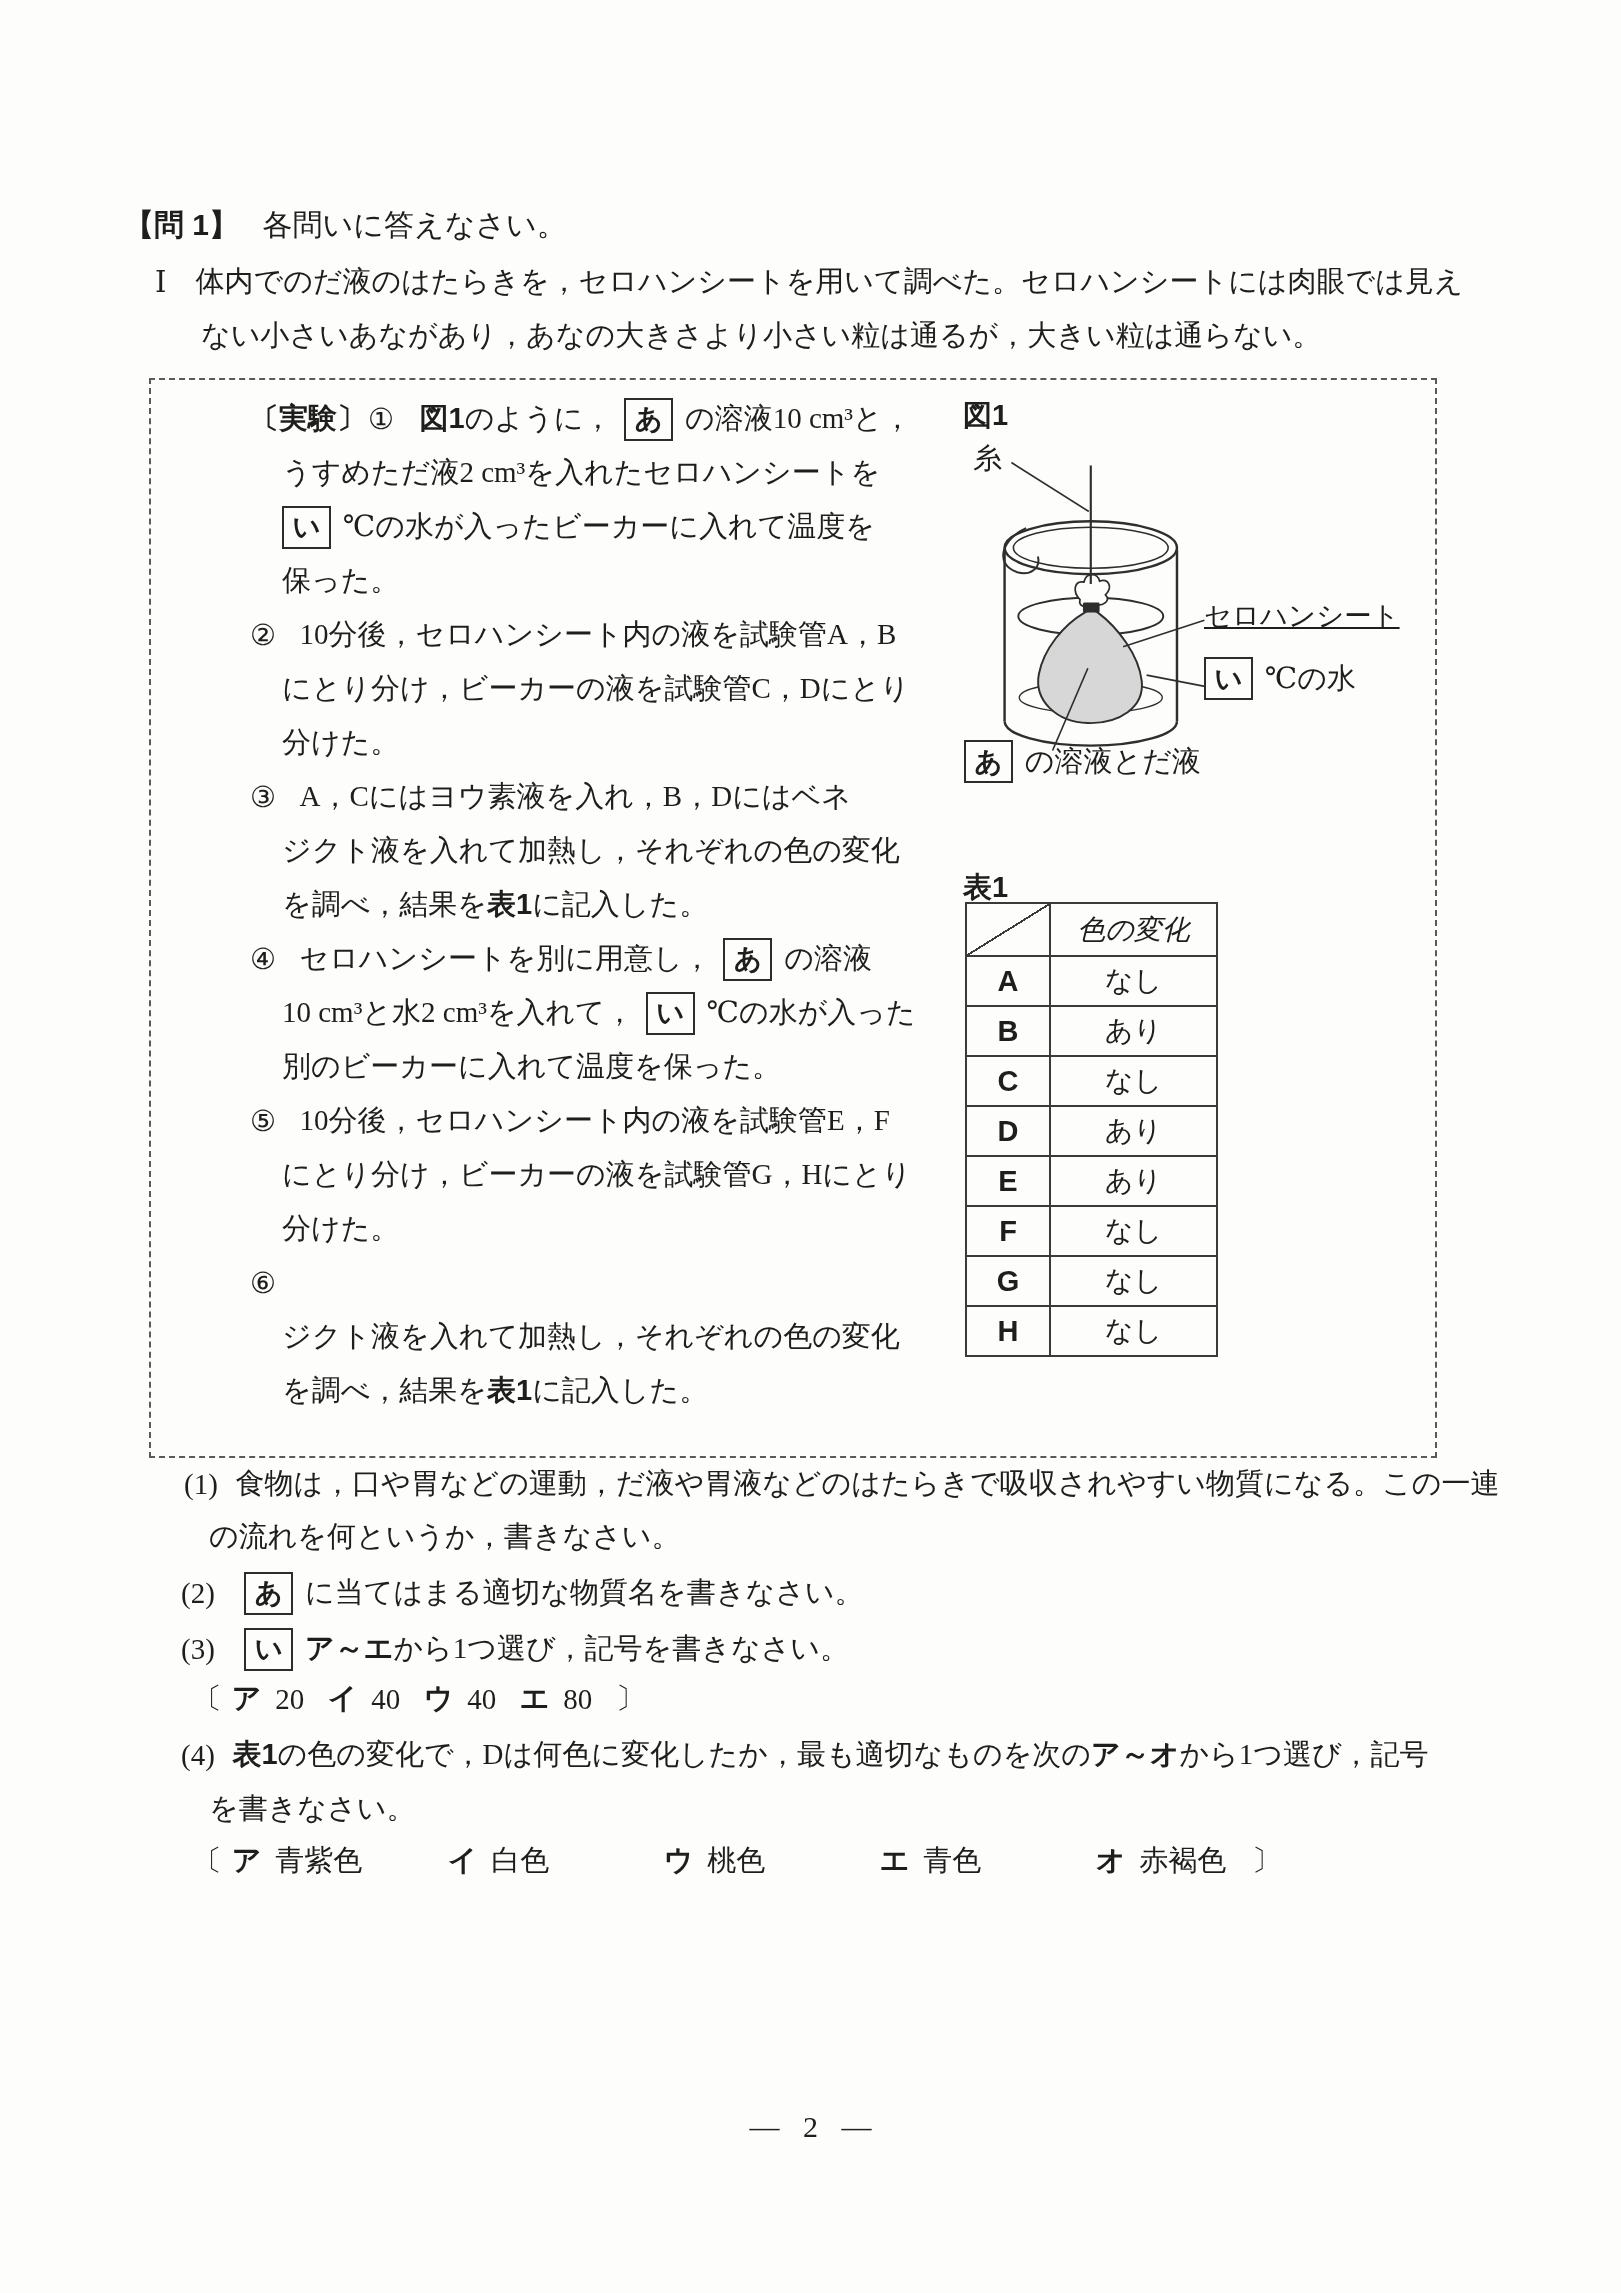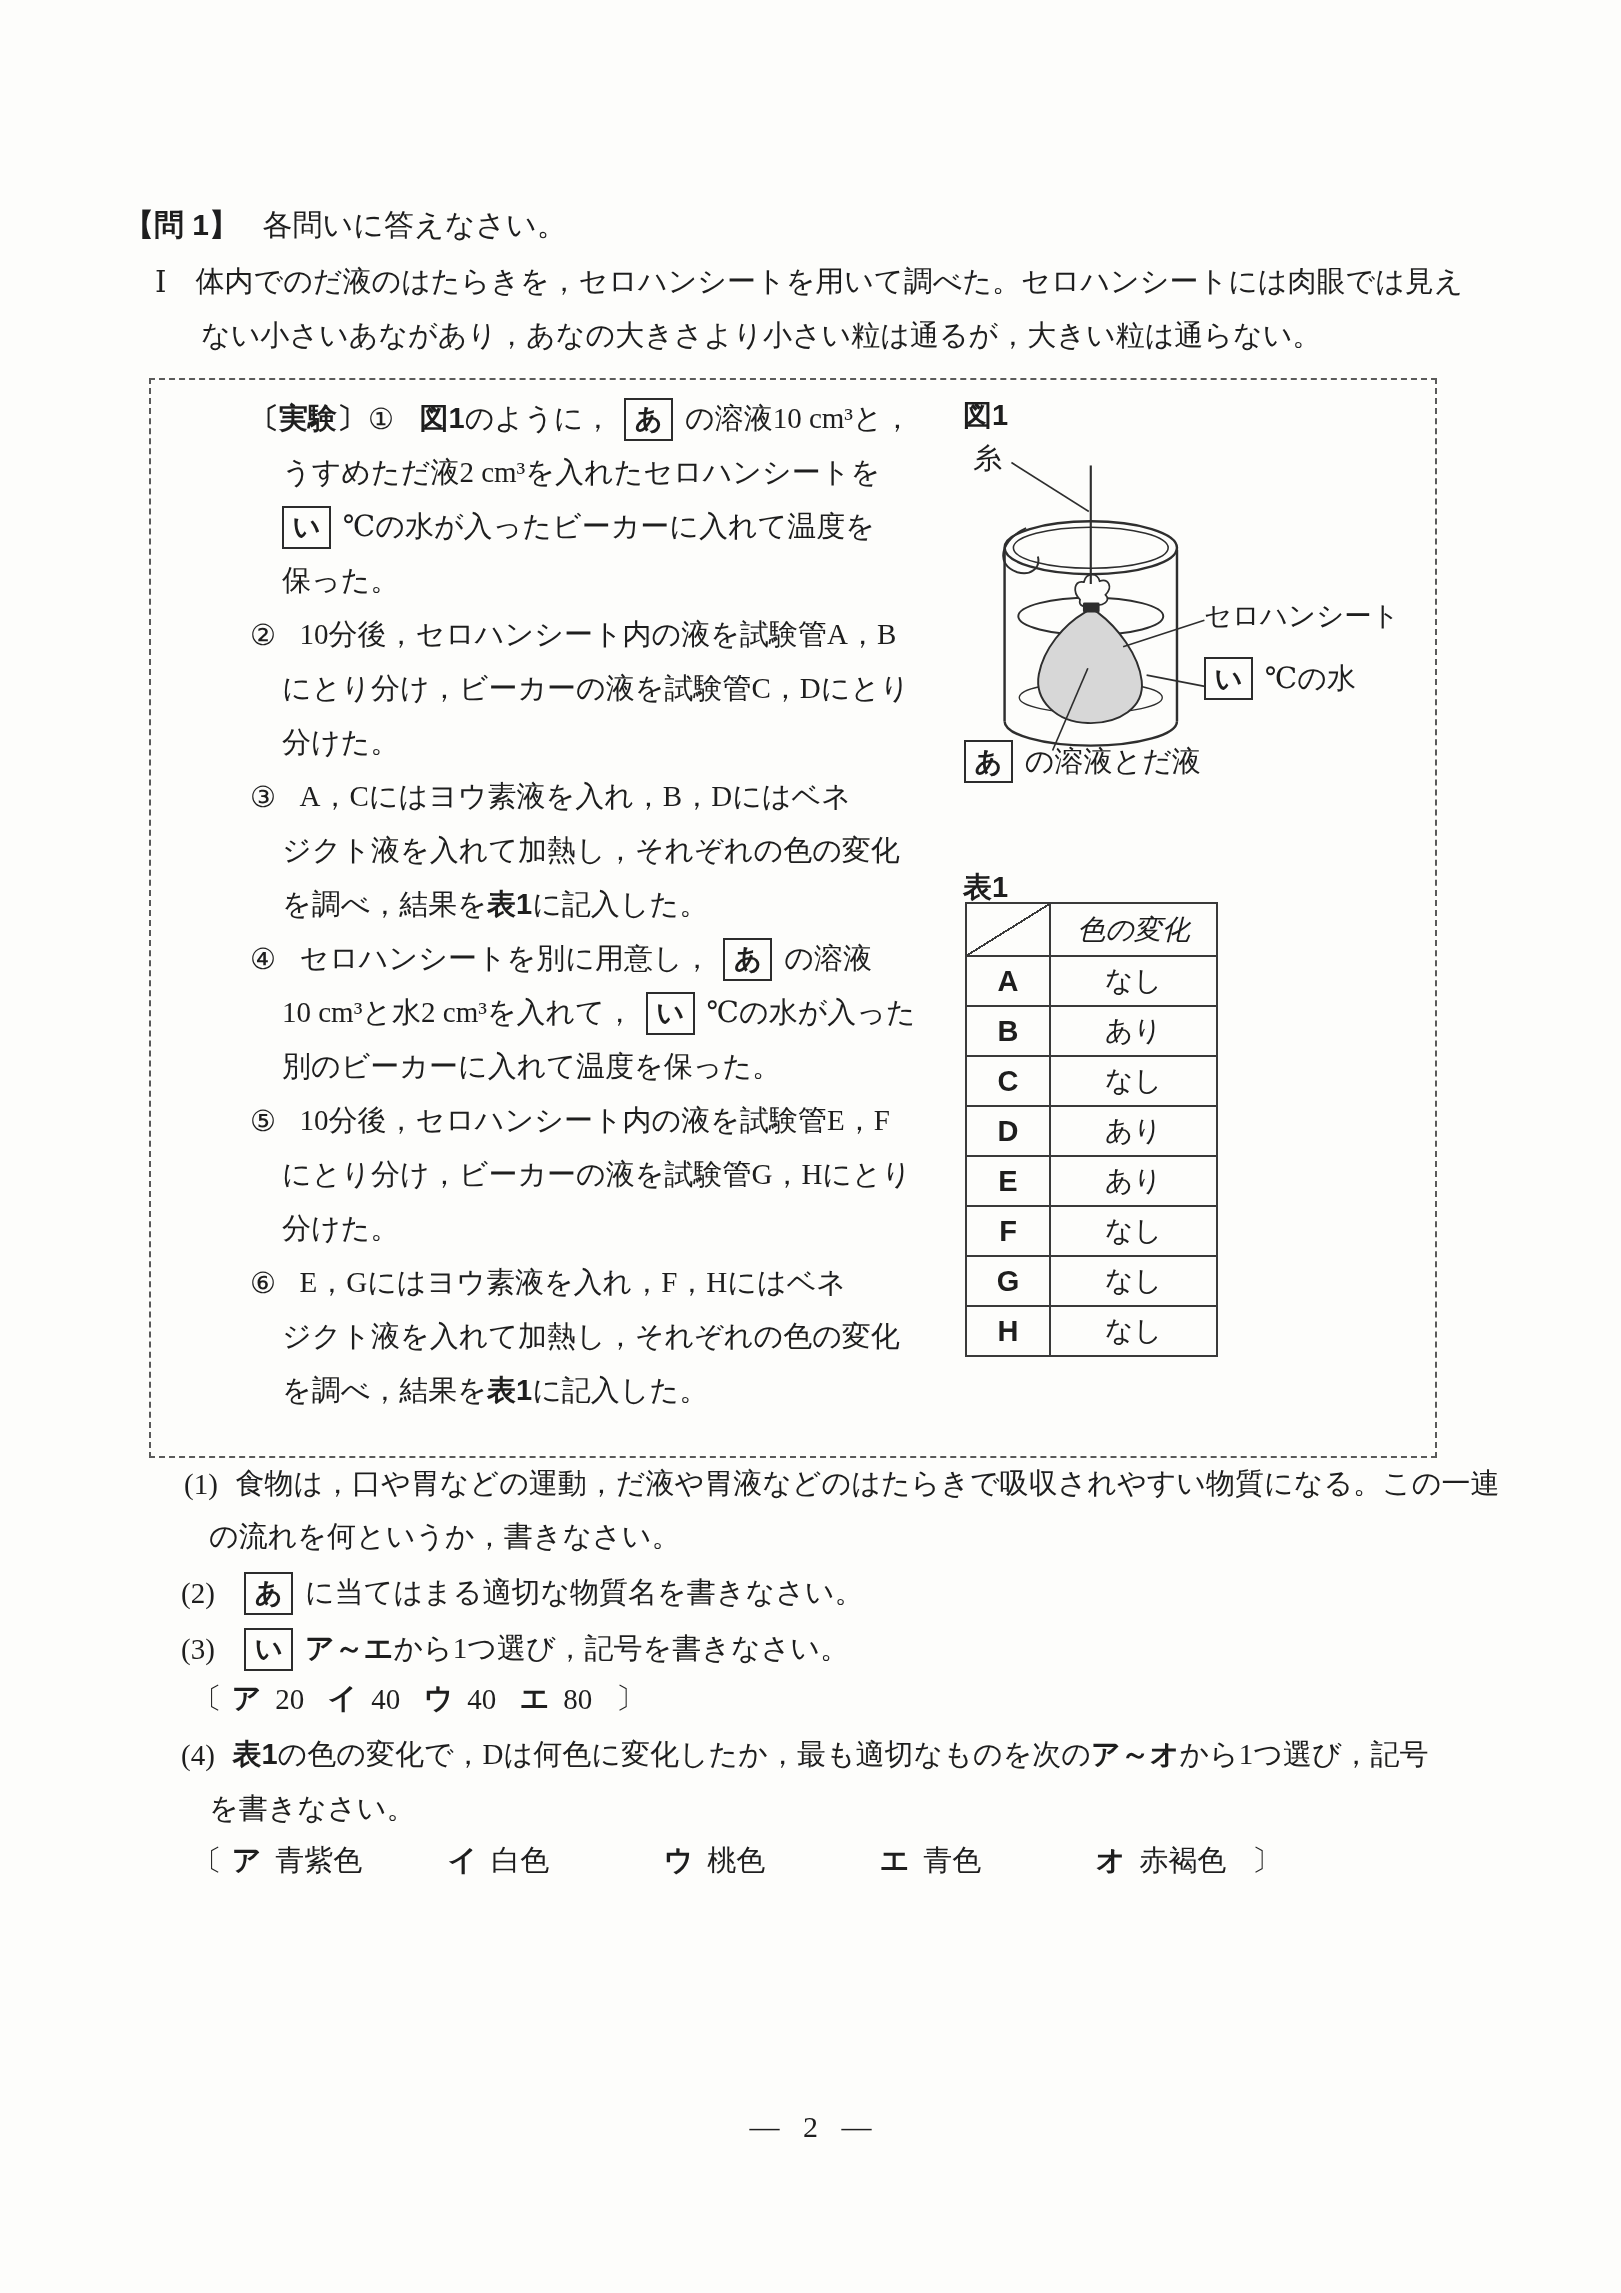--- a/index.html
+++ b/index.html
@@ -126,21 +126,20 @@
         <span>10分後，セロハンシート内の液を試験管E，F</span>
       </div>
     <div class="line cont">
         <span>にとり分け，ビーカーの液を試験管G，Hにとり</span>
       </div>
     <div class="line cont">
         <span>分けた。</span>
       </div>
     <div class="line">
         <span class="step">⑥</span>
-        <span>E，Gにはヨウ素液を入れ，F，Hにはベネ</span>
       </div>
     <div class="line cont">
         <span>ジクト液を入れて加熱し，それぞれの色の変化</span>
       </div>
     <div class="line cont">
         <span>を調べ，結果を</span>
         <span class="g">表1</span>
         <span>に記入した。</span>
       </div>
   </div>
@@ -165,21 +164,21 @@
       <line x1="163" y1="75" x2="163" y2="196" stroke-width="2.2"></line>
       <line x1="82" y1="72" x2="161" y2="122" stroke-width="1.7"></line>
       <line x1="196" y1="260" x2="279" y2="233" stroke-width="1.7"></line>
       <line x1="220" y1="289" x2="282" y2="301" stroke-width="1.7"></line>
       <line x1="160" y1="282" x2="124" y2="366" stroke-width="1.7"></line>
     </g>
   </svg>
 
   <div class="abs g figlabel" style="left:963px;top:396px;">図1</div>
   <div class="abs" style="left:973px;top:439px;font-size:29px;">糸</div>
-  <div class="abs" style="left:1204px;top:598px;font-size:27.4px;">セロハンシート</div>
+  <div class="abs" style="left:1204px;top:598px;font-size:27.4px;text-decoration:underline;">セロハンシート</div>
   <div class="abs flex" style="left:1204px;top:657px;height:43px;">
     <span class="kbox" style="margin-left:0;">い</span>
     <span>℃の水</span>
   </div>
   <div class="abs flex" style="left:964px;top:739px;height:45px;">
     <span class="kbox" style="margin-left:0;">あ</span>
     <span>の溶液とだ液</span>
   </div>
 
   <div class="abs g figlabel" style="left:963px;top:868px;">表1</div>

